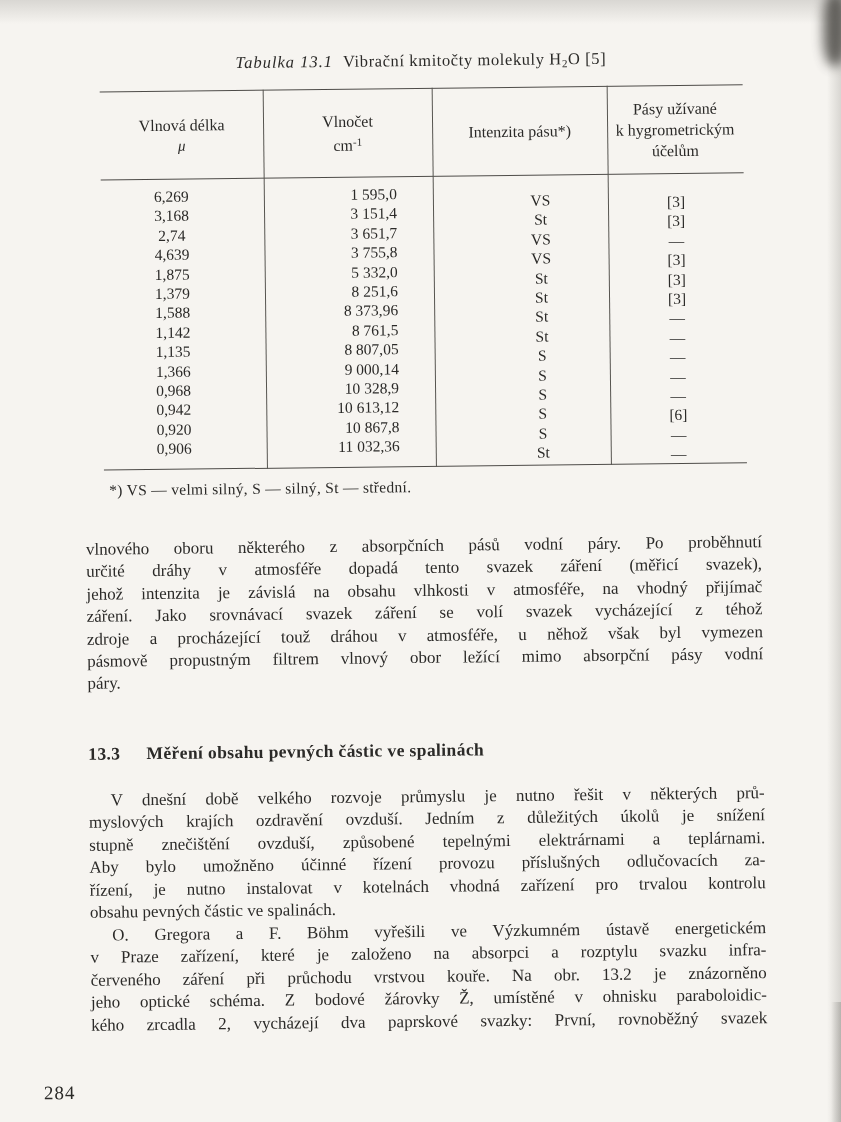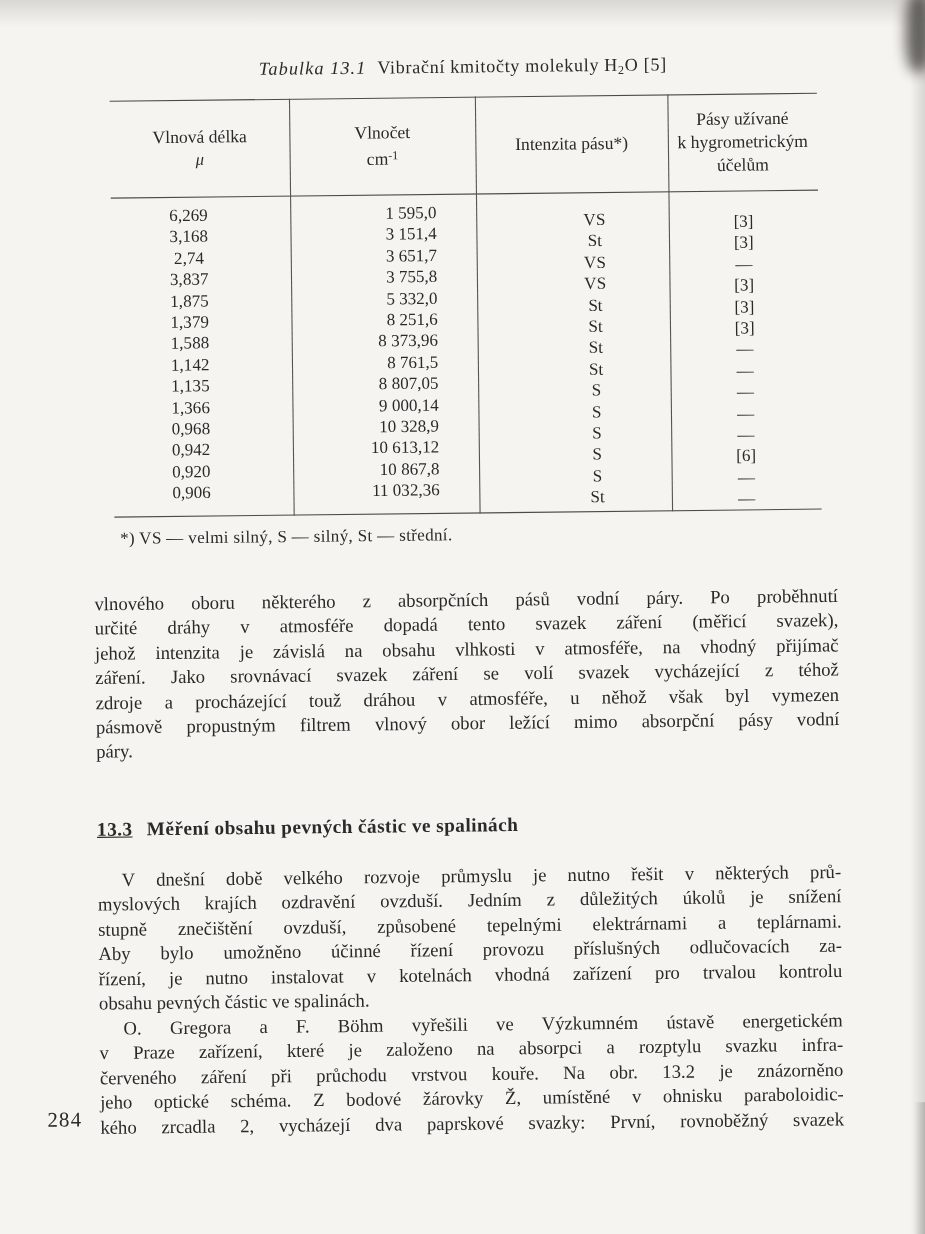--- a/index.html
+++ b/index.html
@@ -63,23 +63,23 @@
   .para { position:absolute; left:86px; width:676px; font-size:17px; }
   .para .line { line-height:22.4px; text-align:justify; text-align-last:justify; white-space:normal; }
   .para .line.flush { text-align-last:left; }
   .para .line.indent { text-indent:22px; }
   .p1 { top:535px; }
   .p2 { top:786px; }
   .p3 { top:921px; }
 
   .section-heading { position:absolute; top:740px; left:86px; font-size:17.5px; font-weight:bold;
     letter-spacing:.4px; }
-  .section-heading .num { margin-right:13px;text-decoration:underline; }
-
-  .page-number { position:absolute; top:1004px; left:38px; font-size:19px; letter-spacing:1px;font-family:Liberation Serif, serif; }
+  .section-heading .num { margin-right:26px; }
+
+  .page-number { position:absolute; top:1078px; left:38px; font-size:19px; letter-spacing:1px;font-family:Liberation Serif, serif; }
 </style>
 </head>
 <body>
 
 <div class="page">
   <div class="scan-top-band"></div>
   <div class="scan-right-shade"></div>
   <div class="scan-corner-smudge"></div>
   <div class="scan-bottom-right"></div>
 
@@ -129,21 +129,21 @@
             <div class="cell c3"><span>St</span></div>
             <div class="cell c4"><span>[3]</span></div>
           </div>
           <div class="trow">
             <div class="cell c1"><span>2,74</span></div>
             <div class="cell c2"><span>3 651,7</span></div>
             <div class="cell c3"><span>VS</span></div>
             <div class="cell c4"><span>—</span></div>
           </div>
           <div class="trow">
-            <div class="cell c1"><span>3,837</span></div>
+            <div class="cell c1"><span>4,639</span></div>
             <div class="cell c2"><span>3 755,8</span></div>
             <div class="cell c3"><span>VS</span></div>
             <div class="cell c4"><span>[3]</span></div>
           </div>
           <div class="trow">
             <div class="cell c1"><span>1,875</span></div>
             <div class="cell c2"><span>5 332,0</span></div>
             <div class="cell c3"><span>St</span></div>
             <div class="cell c4"><span>[3]</span></div>
           </div>

